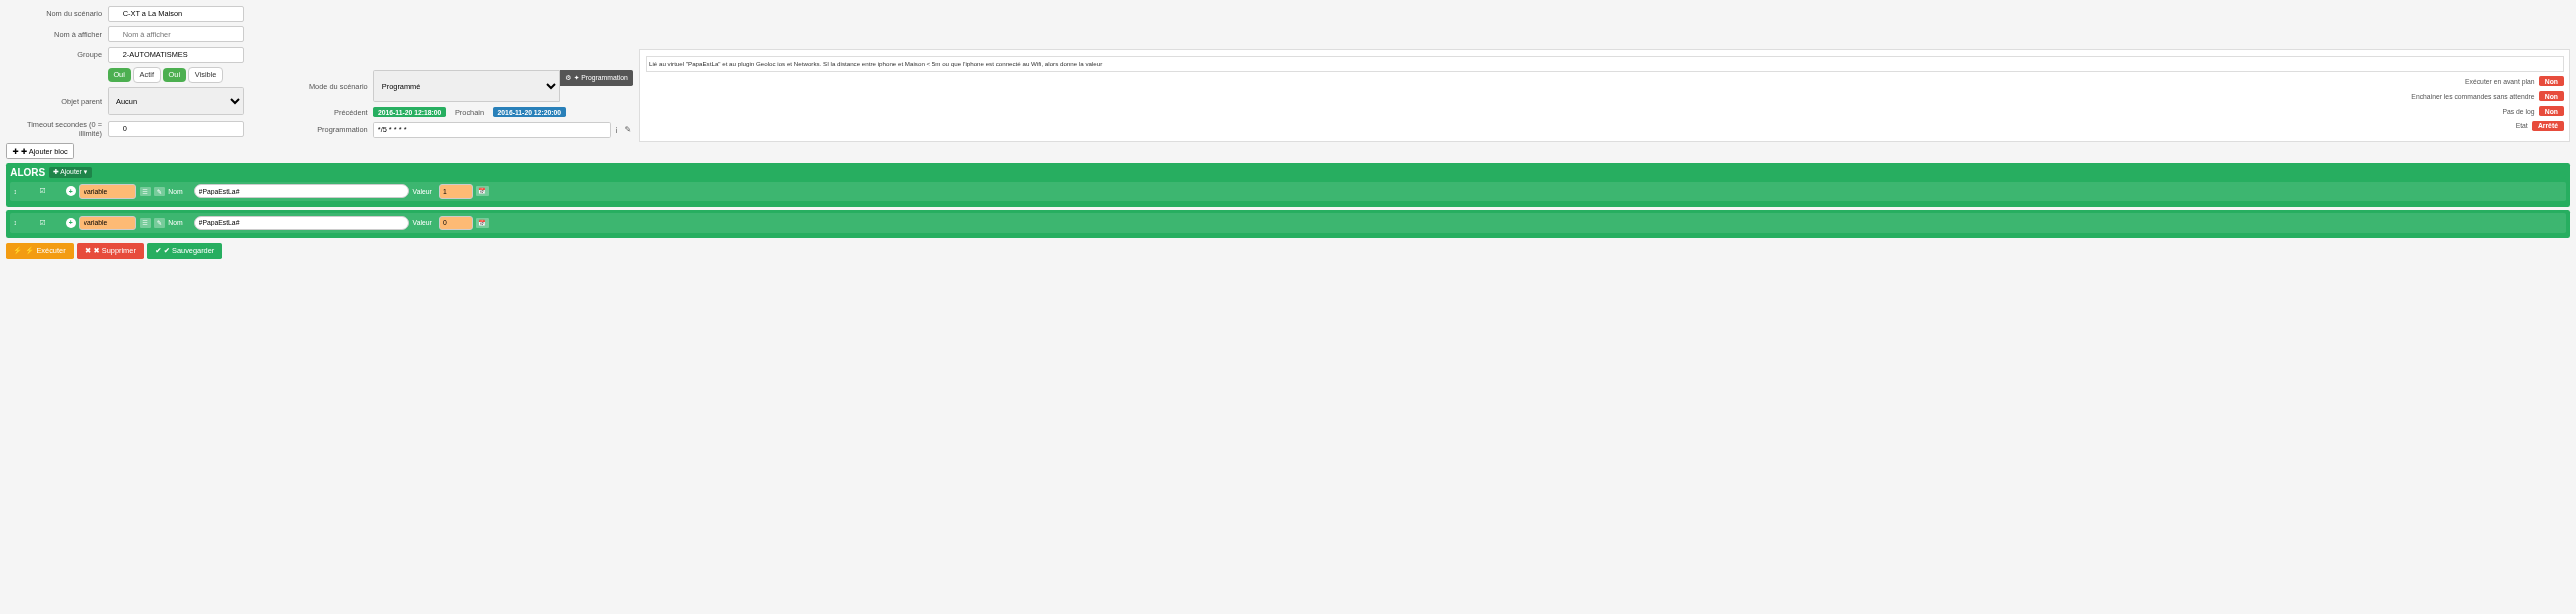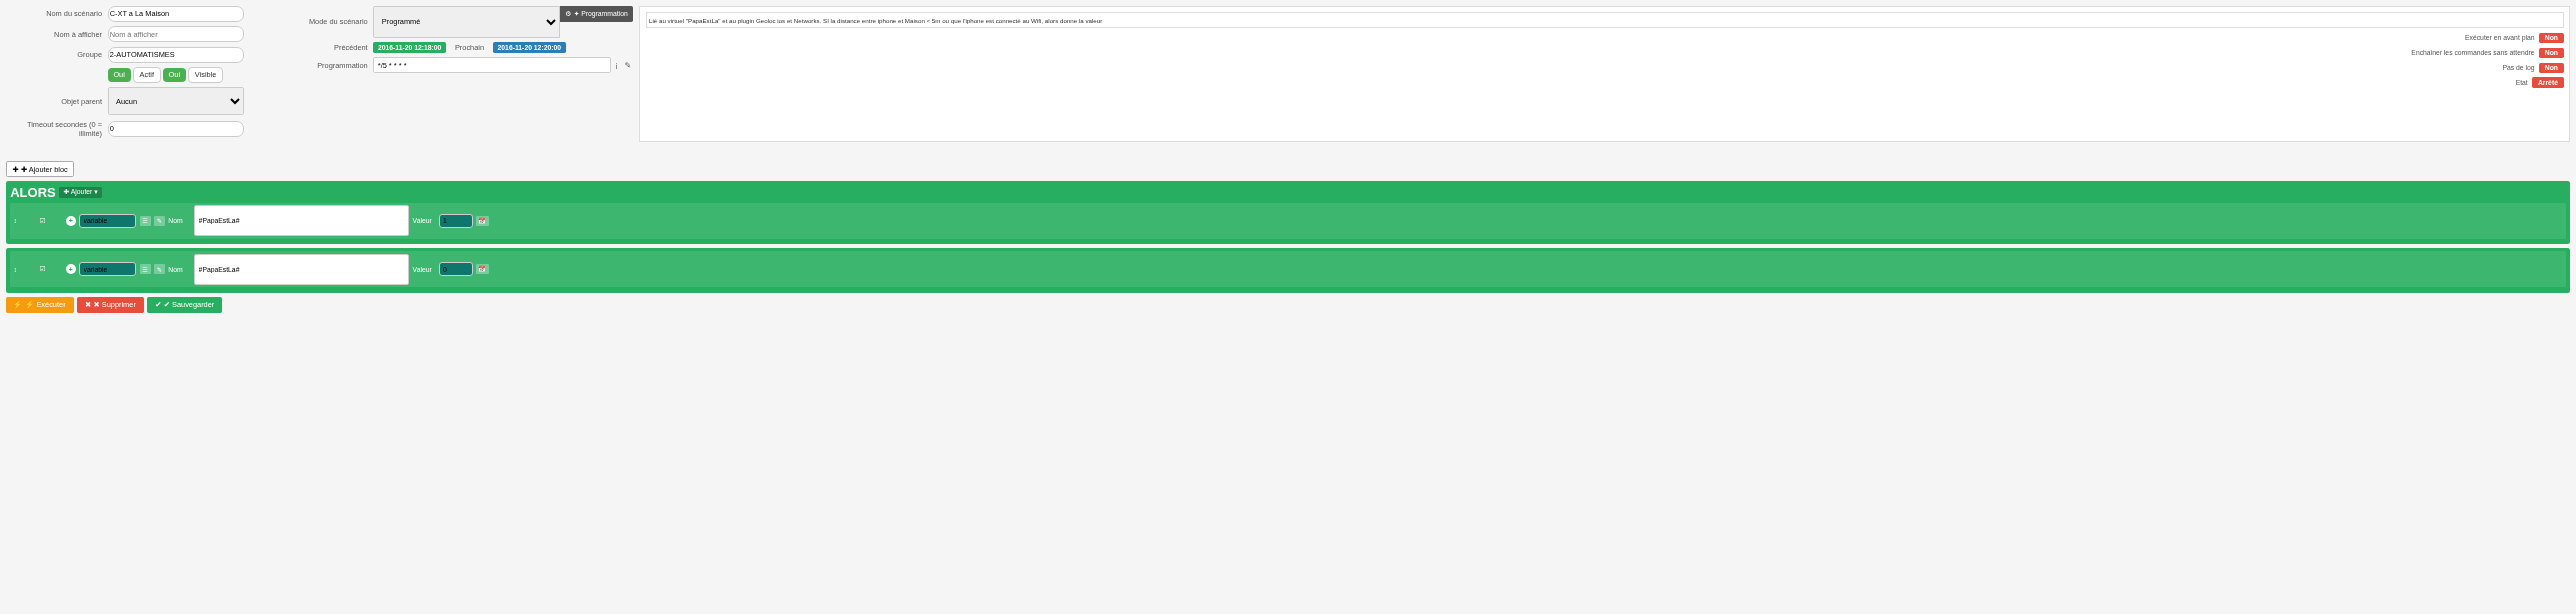--- a/index.html
+++ b/index.html
@@ -9,21 +9,22 @@
       background: #f5f5f5;
       color: #333;
     }
     .main-container {
       padding: 5.7px;
       background: #f5f5f5;
     }
     .top-section {
       display: flex;
       gap: 5.7px;
-      margin-bottom: 19px;
+      margin-bottom: 1px;
+      align-items: flex-end;
     }
     .left-panel {
       flex: 0 0 294px;
     }
     .center-panel {
       flex: 0 0 328px;
     }
     .right-panel {
       flex: 1;
       background: #fff;
@@ -42,22 +43,22 @@
       width: 102px;
       padding-right: 5.7px;
       font-size: 7.4px;
       color: #555;
       flex-shrink: 0;
     }
     .form-input {
       flex: 1;
       height: 16px;
       border: 0.6px solid #ccc;
-      border-radius: 7px;
-      padding: 0 1px;
+      border-radius: 2px;
+      padding: 0 14px;
       font-size: 7.4px;
       max-width: 147px;
     }
     .form-select {
       flex: 1;
       height: 28px;
       border: 0.6px solid #ccc;
       border-radius: 1.7px;
       padding: 0 3.4px;
       font-size: 7.4px;
@@ -265,40 +266,40 @@
     .alors-row {
       display: flex;
       align-items: center;
       gap: 3.4px;
       background: rgba(255,255,255,0.1);
       padding: 2.3px 3.4px;
       border-radius: 1.7px;
       margin-bottom: 2.3px;
     }
     .alors-input {
-      background: #0f766e;
+      background: #fdba74;
       border: 0.6px solid #ccc;
       border-radius: 3px;
       padding: 1.7px 3.4px;
       font-size: 6.8px;
       height: 14.7px;
     }
     .alors-label-white {
       color: #fff;
       font-size: 6.8px;
       min-width: 22.6px;
     }
     .alors-big-input {
       flex: 1;
       background: #fff;
       border: 0.6px solid #ccc;
-      border-radius: 2px;
+      border-radius: 7px;
       padding: 1.7px 3.4px;
       font-size: 6.8px;
-      height: 31px;
+      height: 14px;
     }
     .add-row-btn {
       background: #1e8449;
       color: #fff;
       border: none;
       border-radius: 1.7px;
       padding: 1.7px 4.5px;
       cursor: pointer;
       font-size: 6.8px;
       display: flex;
@@ -432,21 +433,21 @@
   <div class="bloc-btn">
     <button class="add-bloc-btn">
       <span>✚</span>
       <span>✚ Ajouter bloc</span>
     </button>
   </div>
 
 
   <div class="alors-block">
     <div class="alors-header">
-      <span style="font-size:13px; font-weight:bold; color:#fff;">ALORS</span>
+      <span style="font-size:10px; font-weight:bold; color:#fff;">ALORS</span>
       <button class="add-row-btn">✚ Ajouter ▾</button>
     </div>
     <div class="alors-row">
       <span class="alors-label-white">↕</span>
       <span class="alors-label-white">☑</span>
       <span class="icon-circle">+</span>
       <input class="alors-input" type="text" style="width: 57px;" value="variable">
       <button class="small-icon-btn">☰</button>
       <button class="small-icon-btn">✎</button>
       <span class="alors-label-white">Nom</span>

